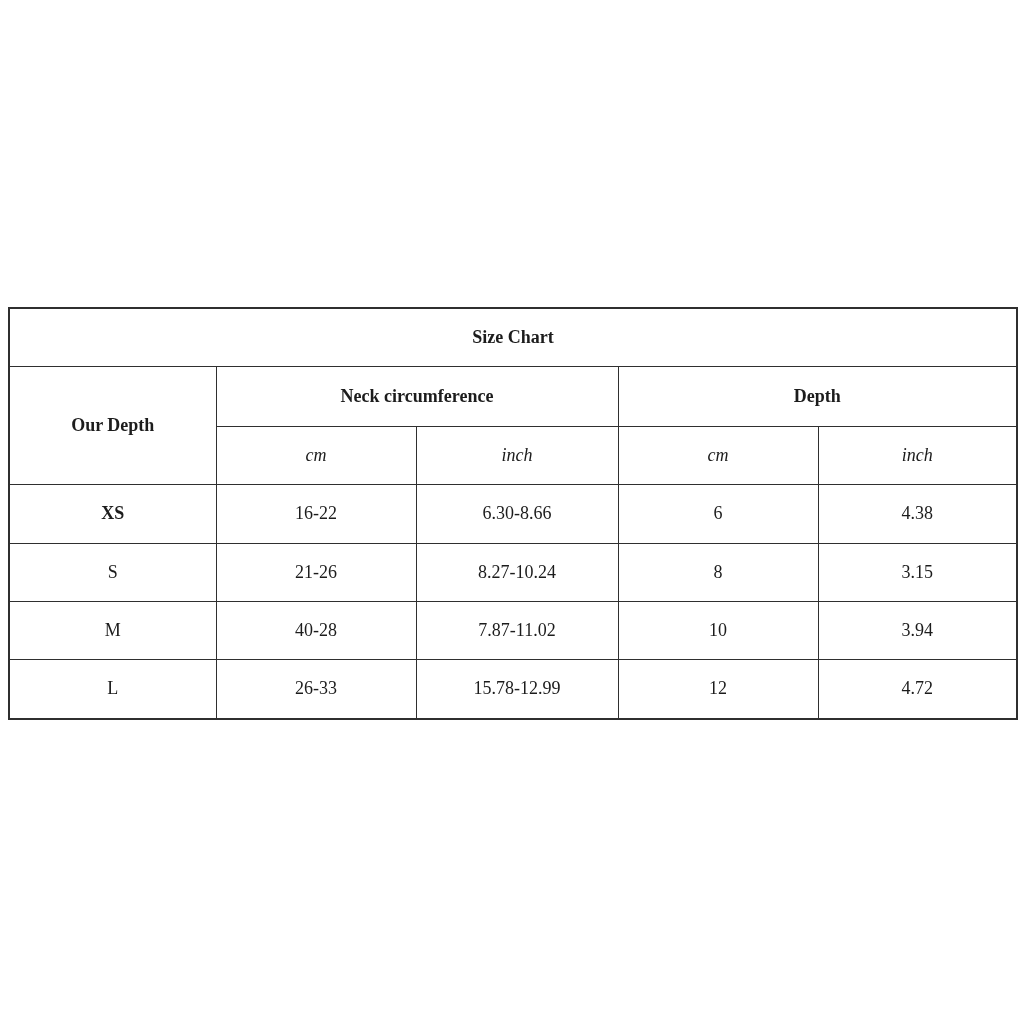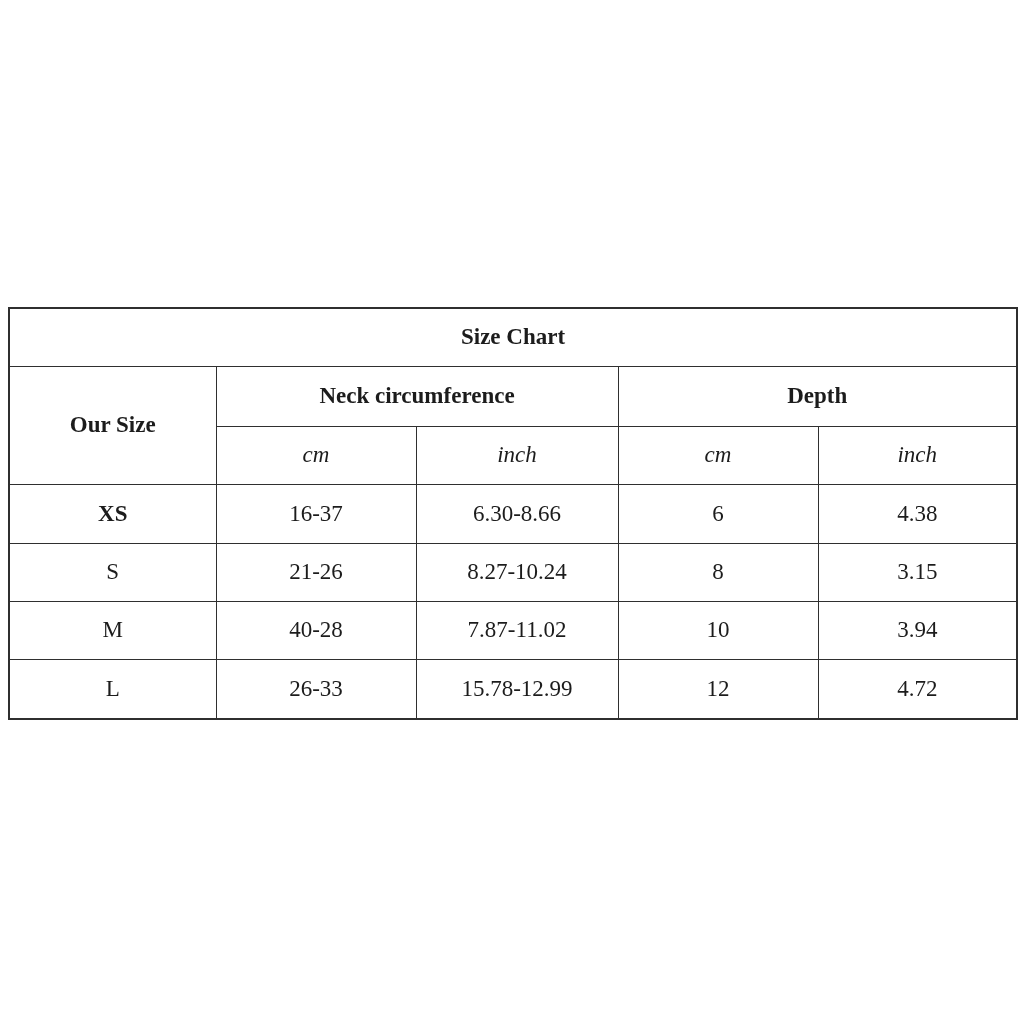--- a/index.html
+++ b/index.html
@@ -23,21 +23,21 @@
     border-collapse: collapse;
     table-layout: fixed;
     background: #ffffff;
     border: 2px solid #2f2f2f;
   }
   table.size-chart td {
     border: 1.5px solid #2f2f2f;
     text-align: center;
     vertical-align: middle;
     padding: 0;
-    font-size: 23px;
+    font-size: 18px;
     color: #1c1c1c;
     overflow: hidden;
     white-space: nowrap;
   }
   td.title-cell {
     font-weight: bold;
     font-size: 25px;
   }
   td.group-header {
     font-weight: bold;
@@ -70,33 +70,33 @@
       <col style="width:200px">
       <col style="width:202px">
       <col style="width:200px">
       <col style="width:199px">
     </colgroup>
     <tbody>
       <tr class="r-title">
         <td colspan="5" class="title-cell">Size Chart</td>
       </tr>
       <tr class="r-group">
-        <td rowspan="2" class="group-header">Our Size</td>
+        <td rowspan="2" class="group-header">Our Depth</td>
         <td colspan="2" class="group-header">Neck circumference</td>
         <td colspan="2" class="group-header">Depth</td>
       </tr>
       <tr class="r-units">
         <td class="unit-cell">cm</td>
         <td class="unit-cell">inch</td>
         <td class="unit-cell">cm</td>
         <td class="unit-cell">inch</td>
       </tr>
       <tr class="r-data-0">
         <td class="size-cell size-bold">XS</td>
-        <td>16-37</td>
+        <td>16-22</td>
         <td>6.30-8.66</td>
         <td>6</td>
         <td>4.38</td>
       </tr>
       <tr class="r-data-1">
         <td class="size-cell">S</td>
         <td>21-26</td>
         <td>8.27-10.24</td>
         <td>8</td>
         <td>3.15</td>

